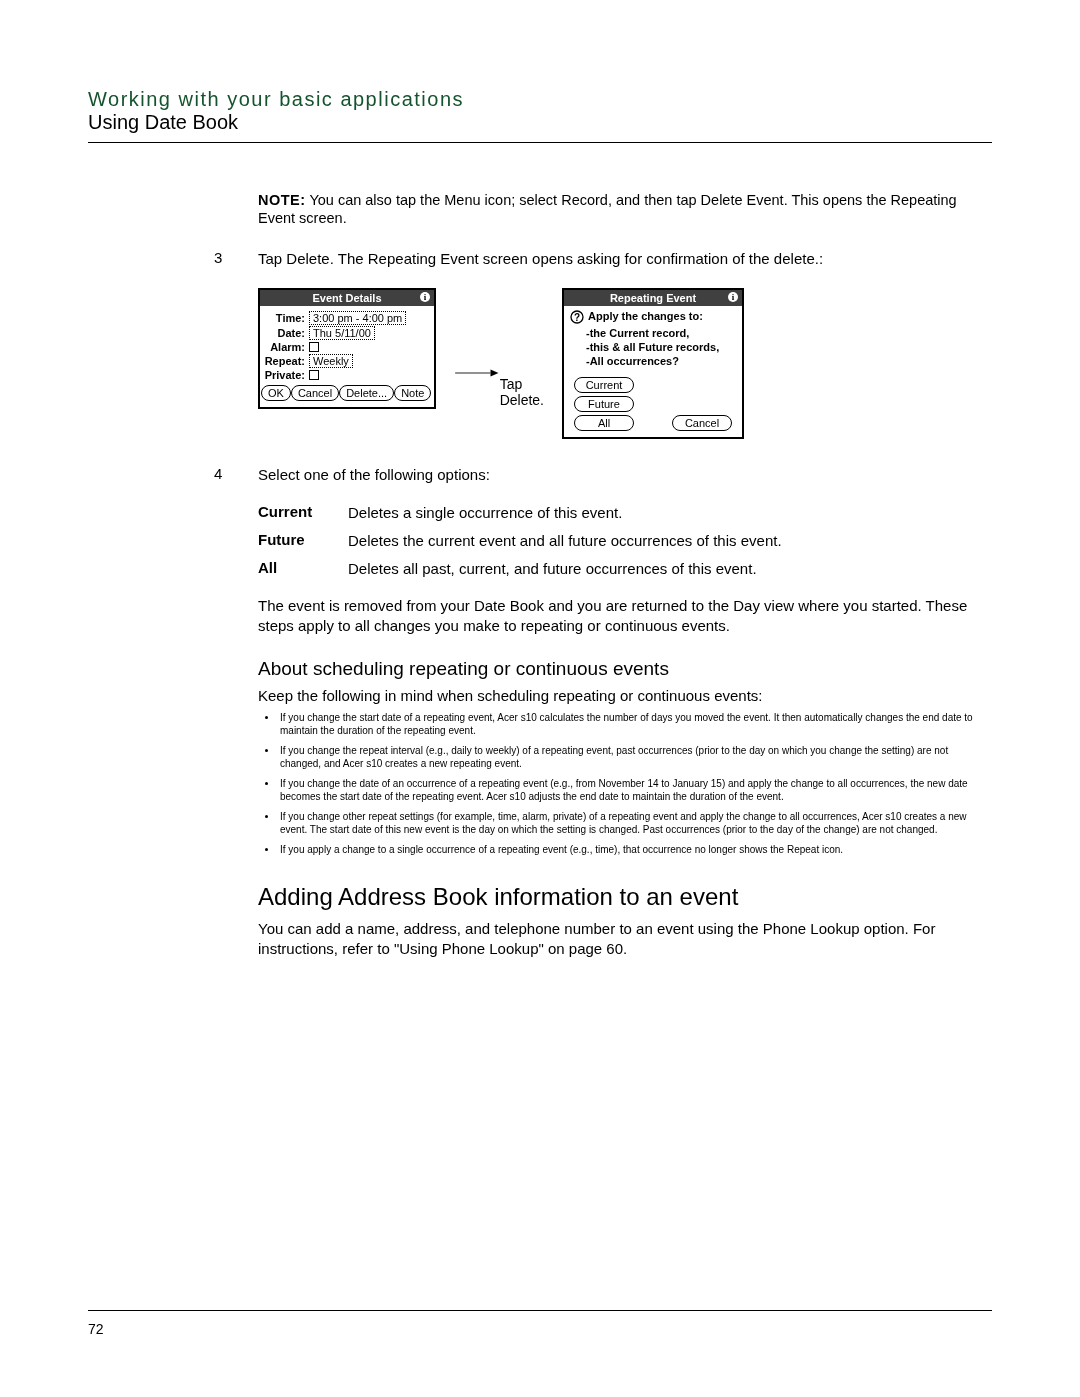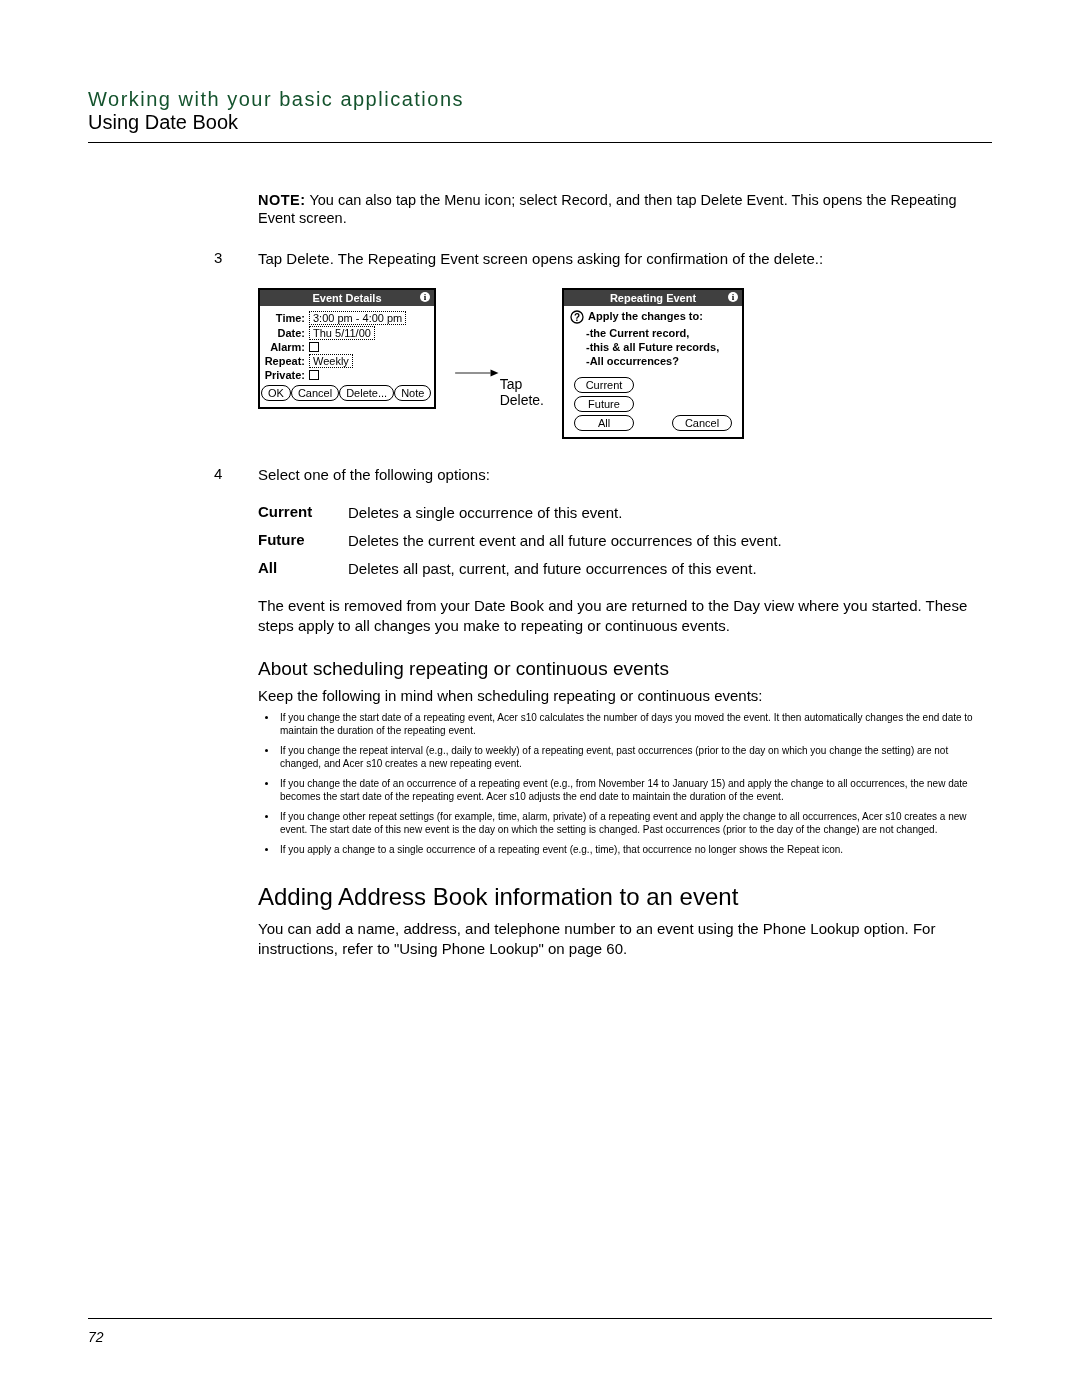--- a/index.html
+++ b/index.html
@@ -215,22 +215,21 @@
   .bullets li {
     font-size: 10px;
     line-height: 1.25;
     margin-bottom: 8px;
     padding-left: 2px;
   }
   .footer {
     position: absolute;
     left: 88px;
     right: 88px;
-    bottom: 52px;
-    font-style: italic;
+    bottom: 60px;
   }
   .footer-rule {
     border: none;
     border-top: 1px solid #000;
     margin-bottom: 10px;
   }
   .pageno {
     font-size: 14px;
   }
 </style>

